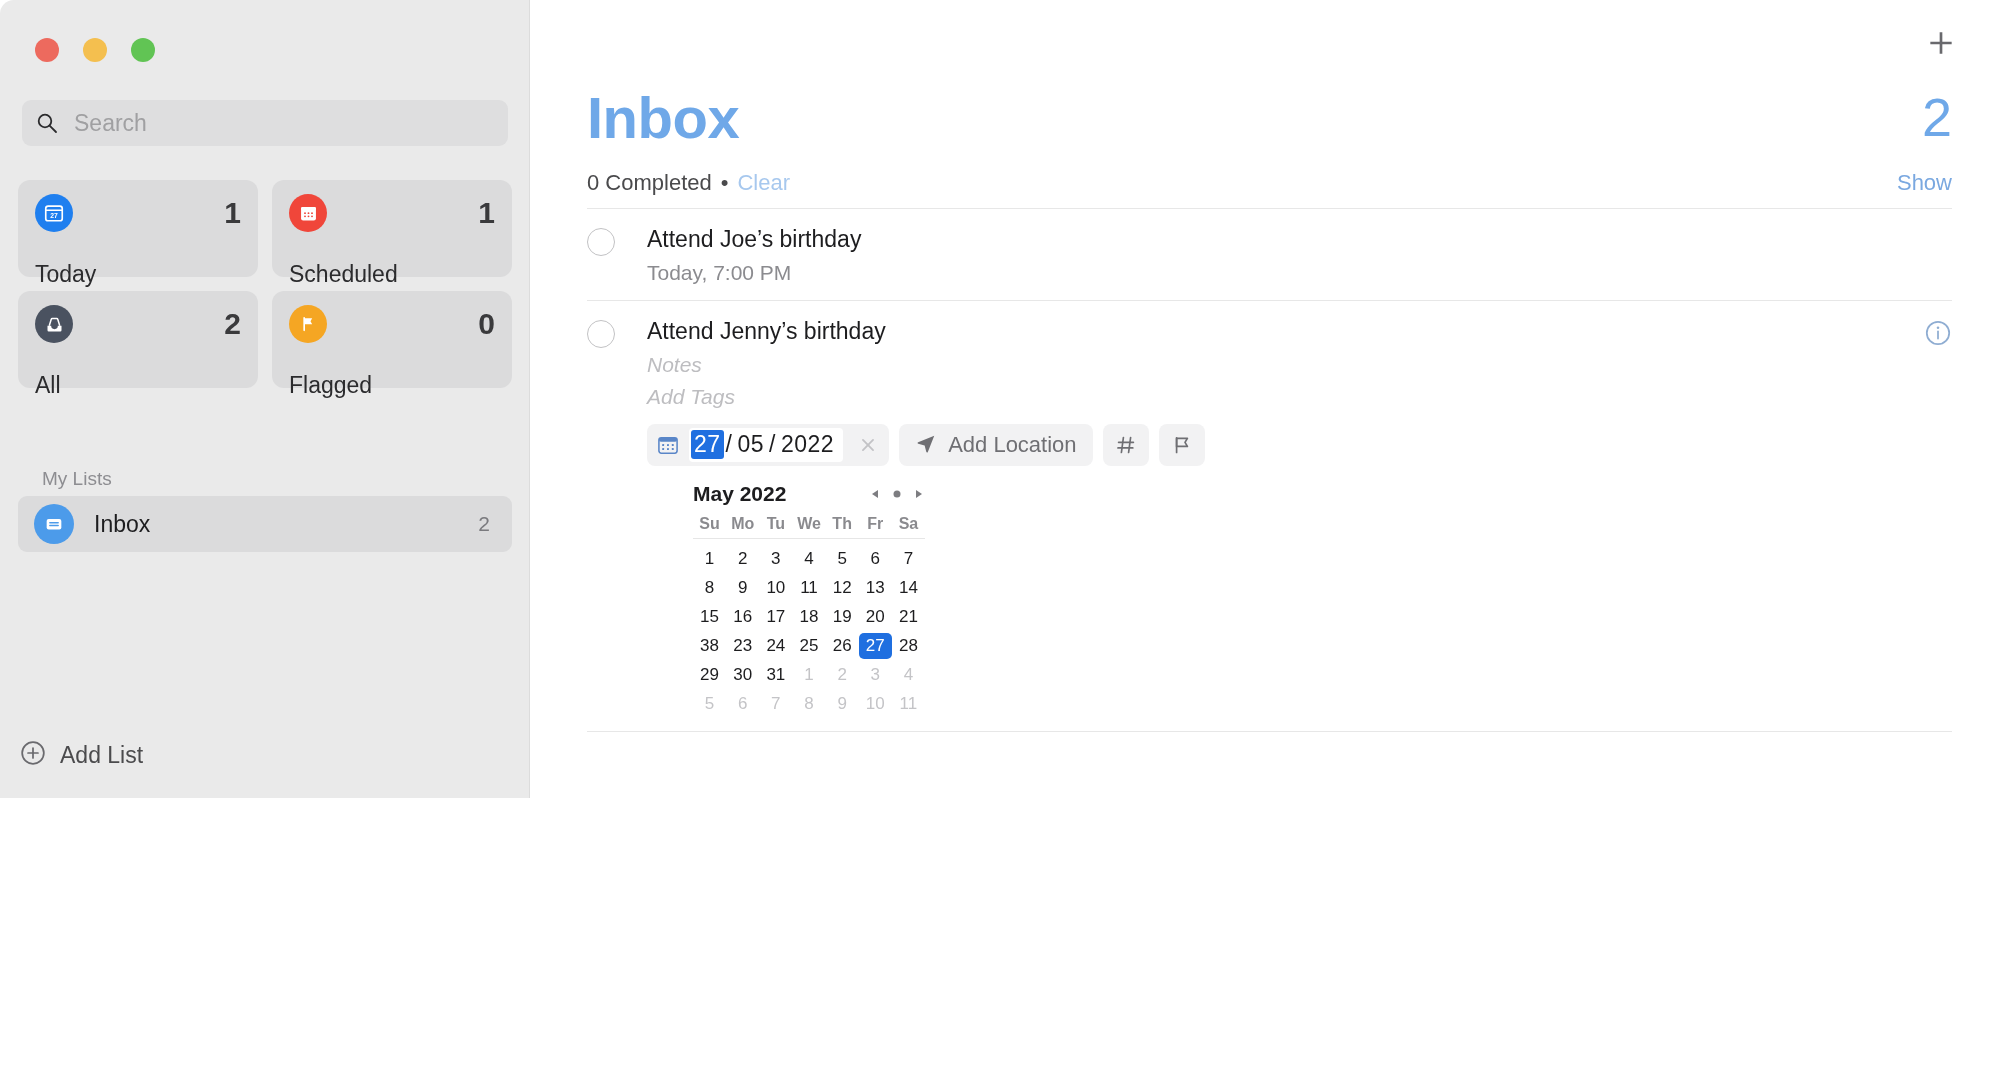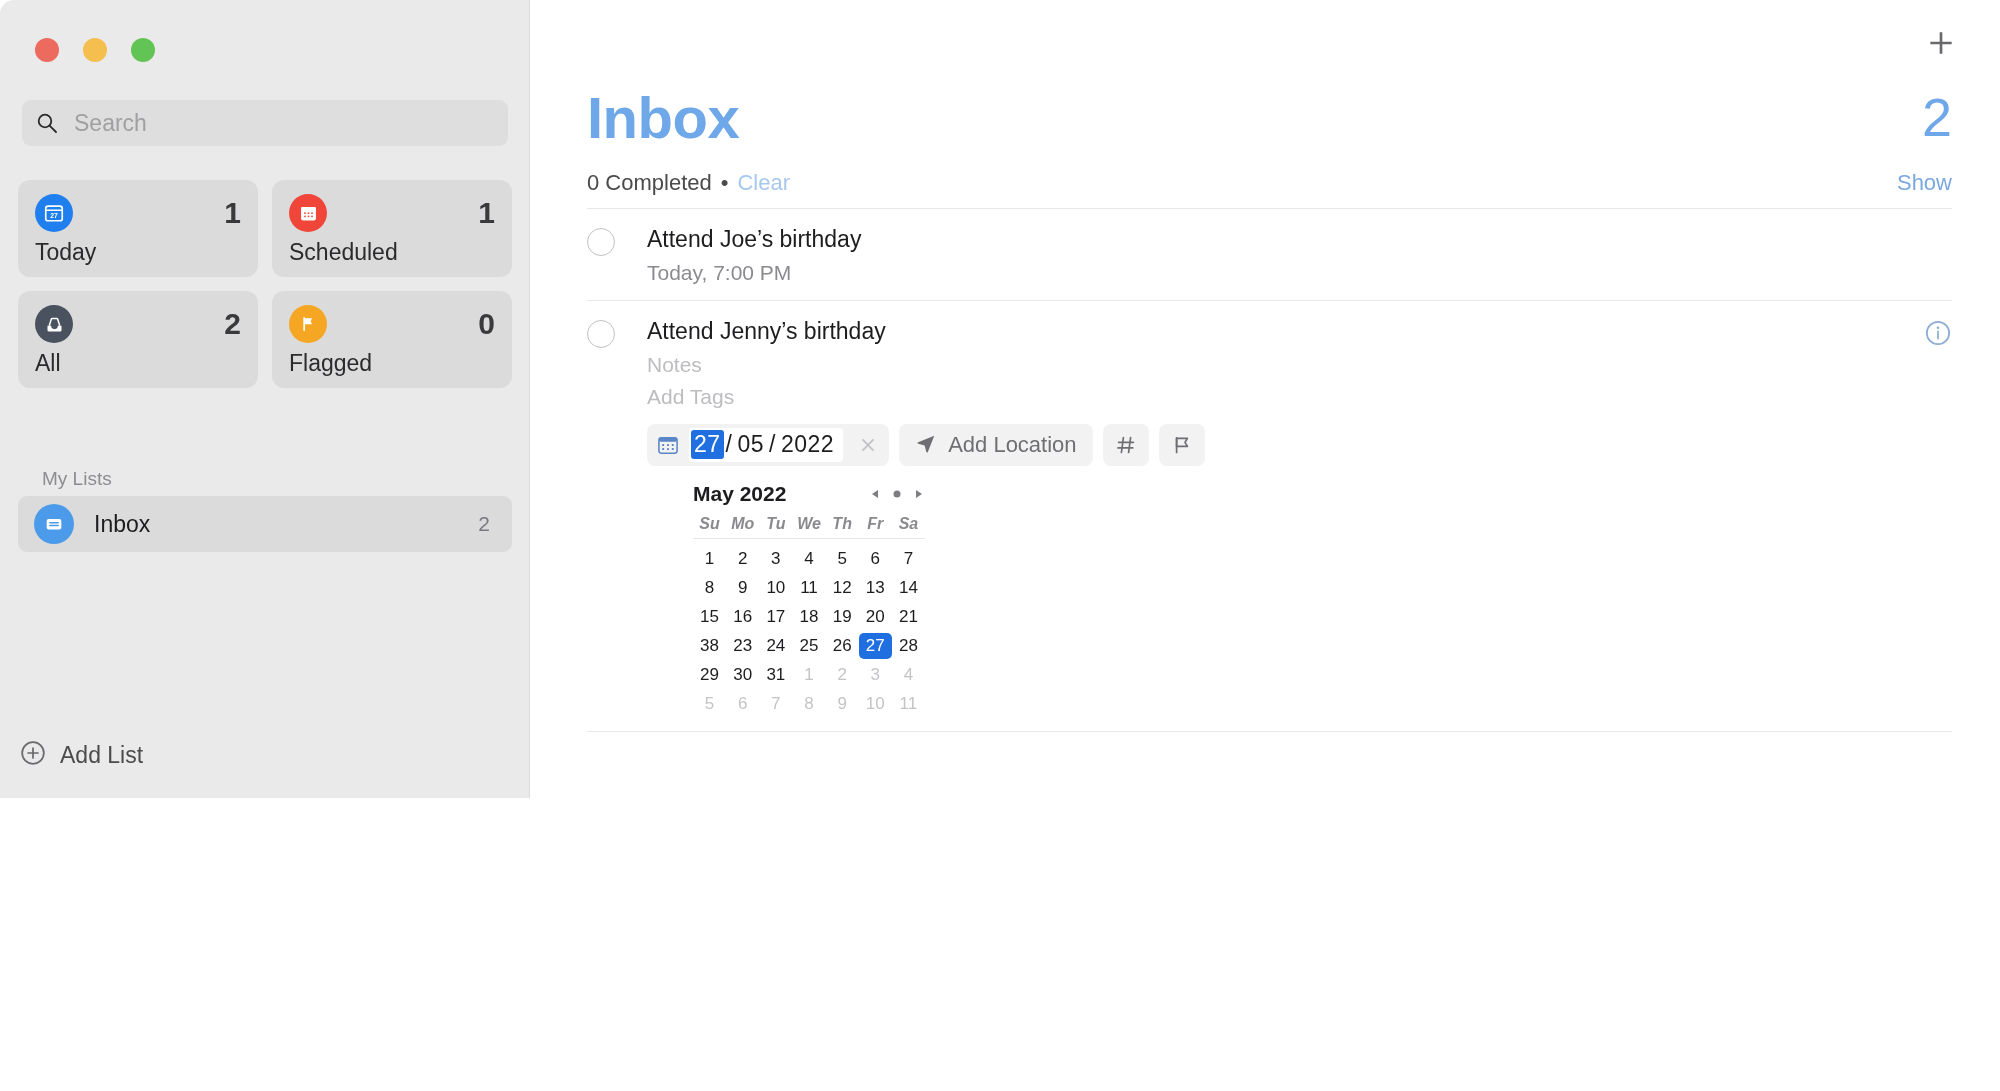--- a/index.html
+++ b/index.html
@@ -77,21 +77,21 @@
     display: flex; align-items: center; justify-content: center;
   }
   .tile-icon.blue   { background: #1f7fef; }
   .tile-icon.red    { background: #f0463a; }
   .tile-icon.gray   { background: #4a5260; }
   .tile-icon.orange { background: #f5a623; }
   .tile-count {
     font-size: 30px; font-weight: 700; color: #3a3a3c; line-height: 1;
   }
   .tile-label {
-    margin-top: 7px;
+    margin-top: 29px;
     font-size: 23px; color: #2b2b2d; font-weight: 400;
   }
 
   .section-head {
     position: absolute;
     top: 468px; left: 42px;
     font-size: 19px; color: #8d8d91;
   }
   .list-row {
     position: absolute;
@@ -172,21 +172,21 @@
     border: 1.6px solid #c2c2c4;
     border-radius: 50%;
     flex: 0 0 28px;
     margin-top: 3px;
     background: #fff;
     cursor: default;
   }
   .rem-body { margin-left: 32px; flex: 1; }
   .rem-title { font-size: 23px; color: #1d1d1f; line-height: 1.25; }
   .rem-sub   { font-size: 21px; color: #8b8b8f; margin-top: 6px; line-height: 1.25; }
-  .rem-placeholder { font-size: 21px; color: #bdbdc0; margin-top: 5px; line-height: 1.3; }
+  .rem-placeholder { font-size: 21px; color: #bdbdc0; margin-top: 5px; line-height: 1.3; font-style: italic; }
   .info-btn {
     position: absolute;
     right: 48px; top: 18px;
     width: 28px; height: 28px;
     cursor: default;
   }
 
   
   .edit-toolbar {
     display: flex; align-items: center;
@@ -248,21 +248,20 @@
     display: grid;
     grid-template-columns: repeat(7, 1fr);
     row-gap: 3px;
     text-align: center;
   }
   .cal-dow {
     font-size: 16px; font-weight: 700; color: #8a8a8e;
     padding-bottom: 5px;
     border-bottom: 1px solid #e6e6e6;
     margin-bottom: 4px;
-    font-style: italic;
   }
   .cal-day {
     font-size: 17px; color: #1d1d1f;
     height: 26px; line-height: 26px;
     cursor: default;
   }
   .cal-day.muted { color: #c4c4c7; }
   .cal-day.today {
     background: #1f6fe0; color: #fff;
     border-radius: 5px;

